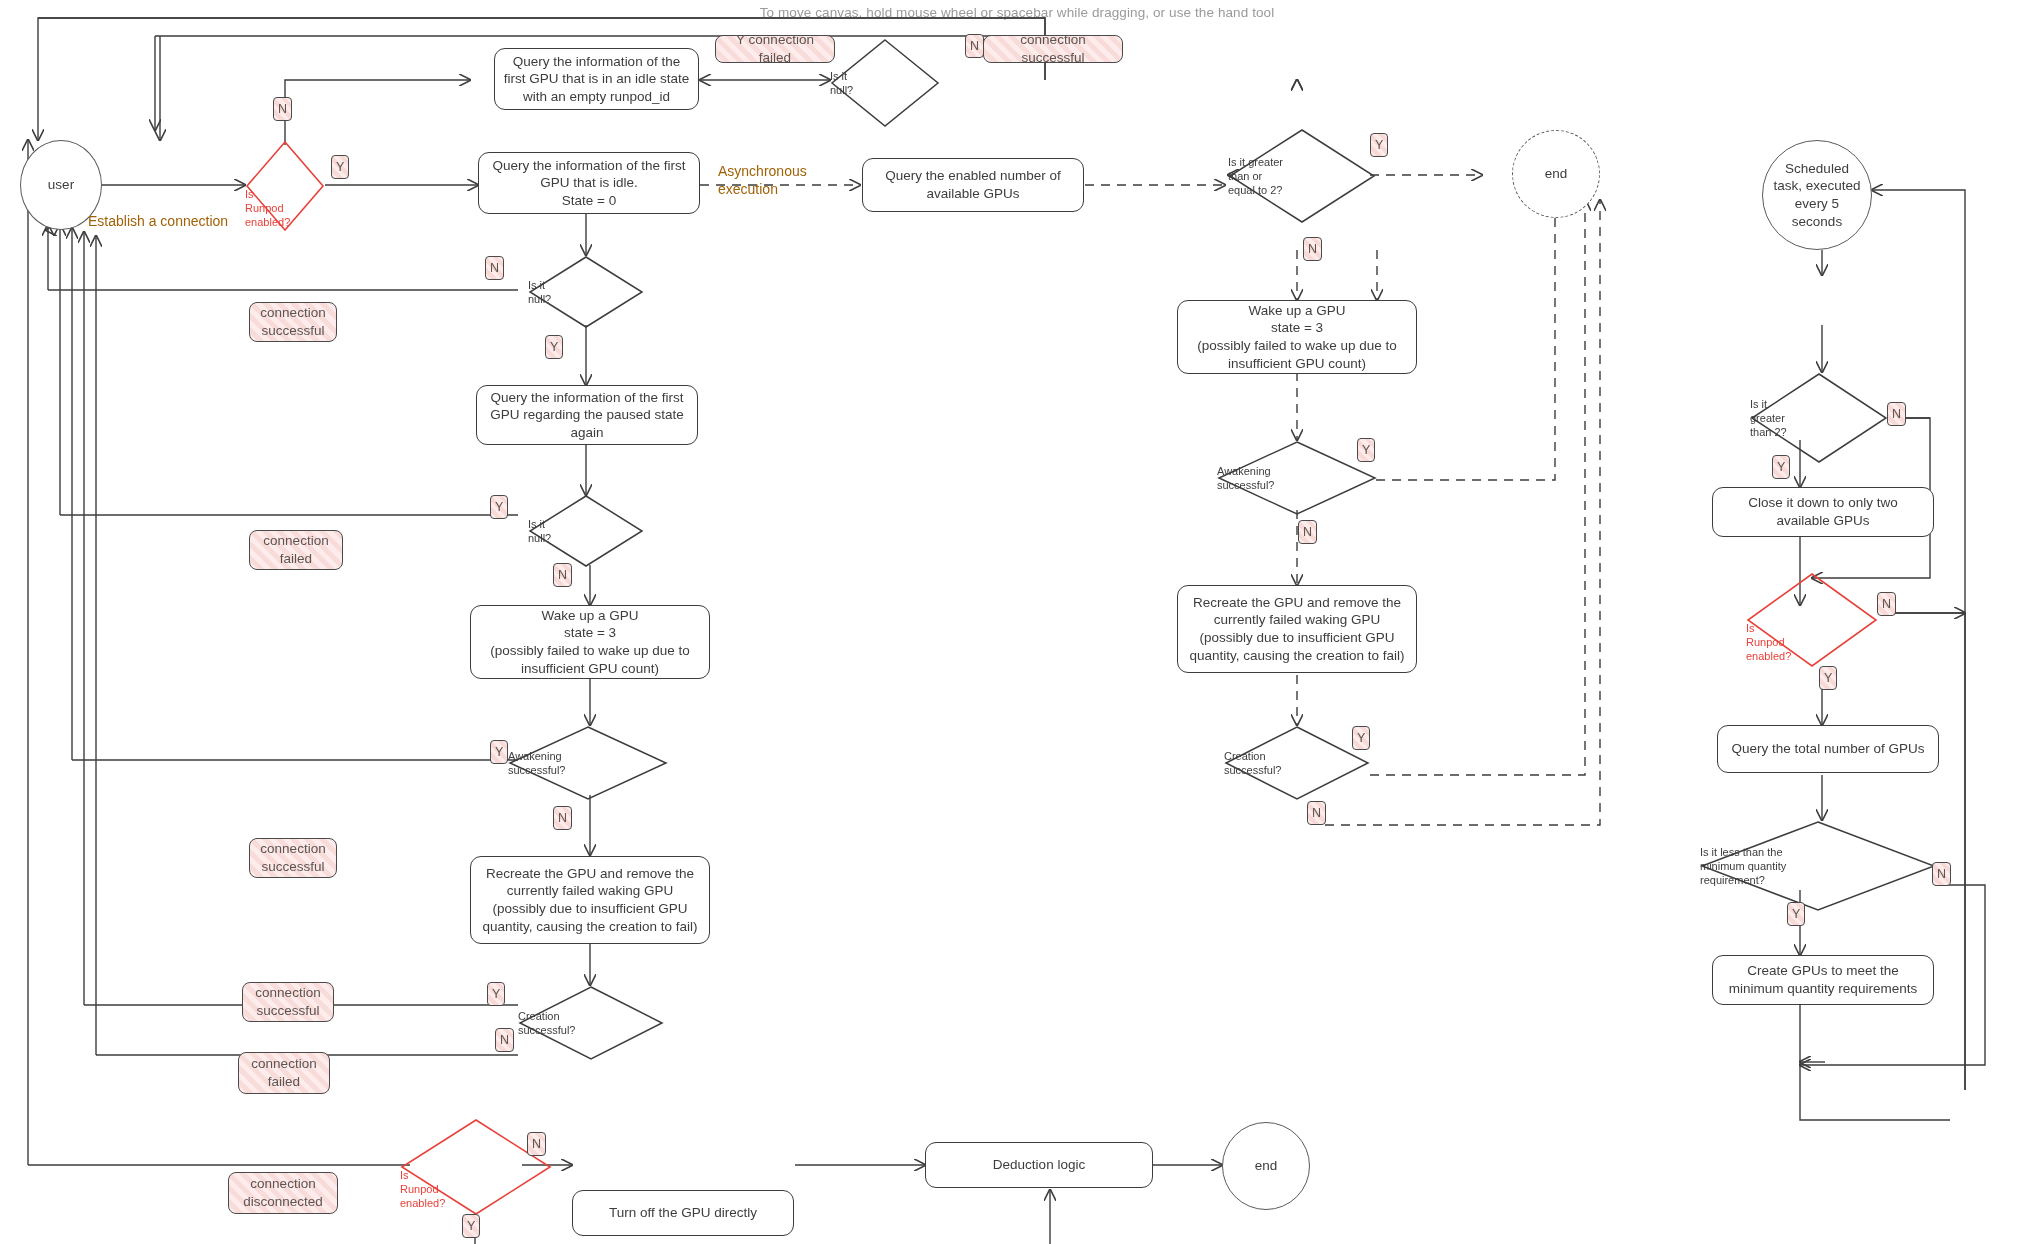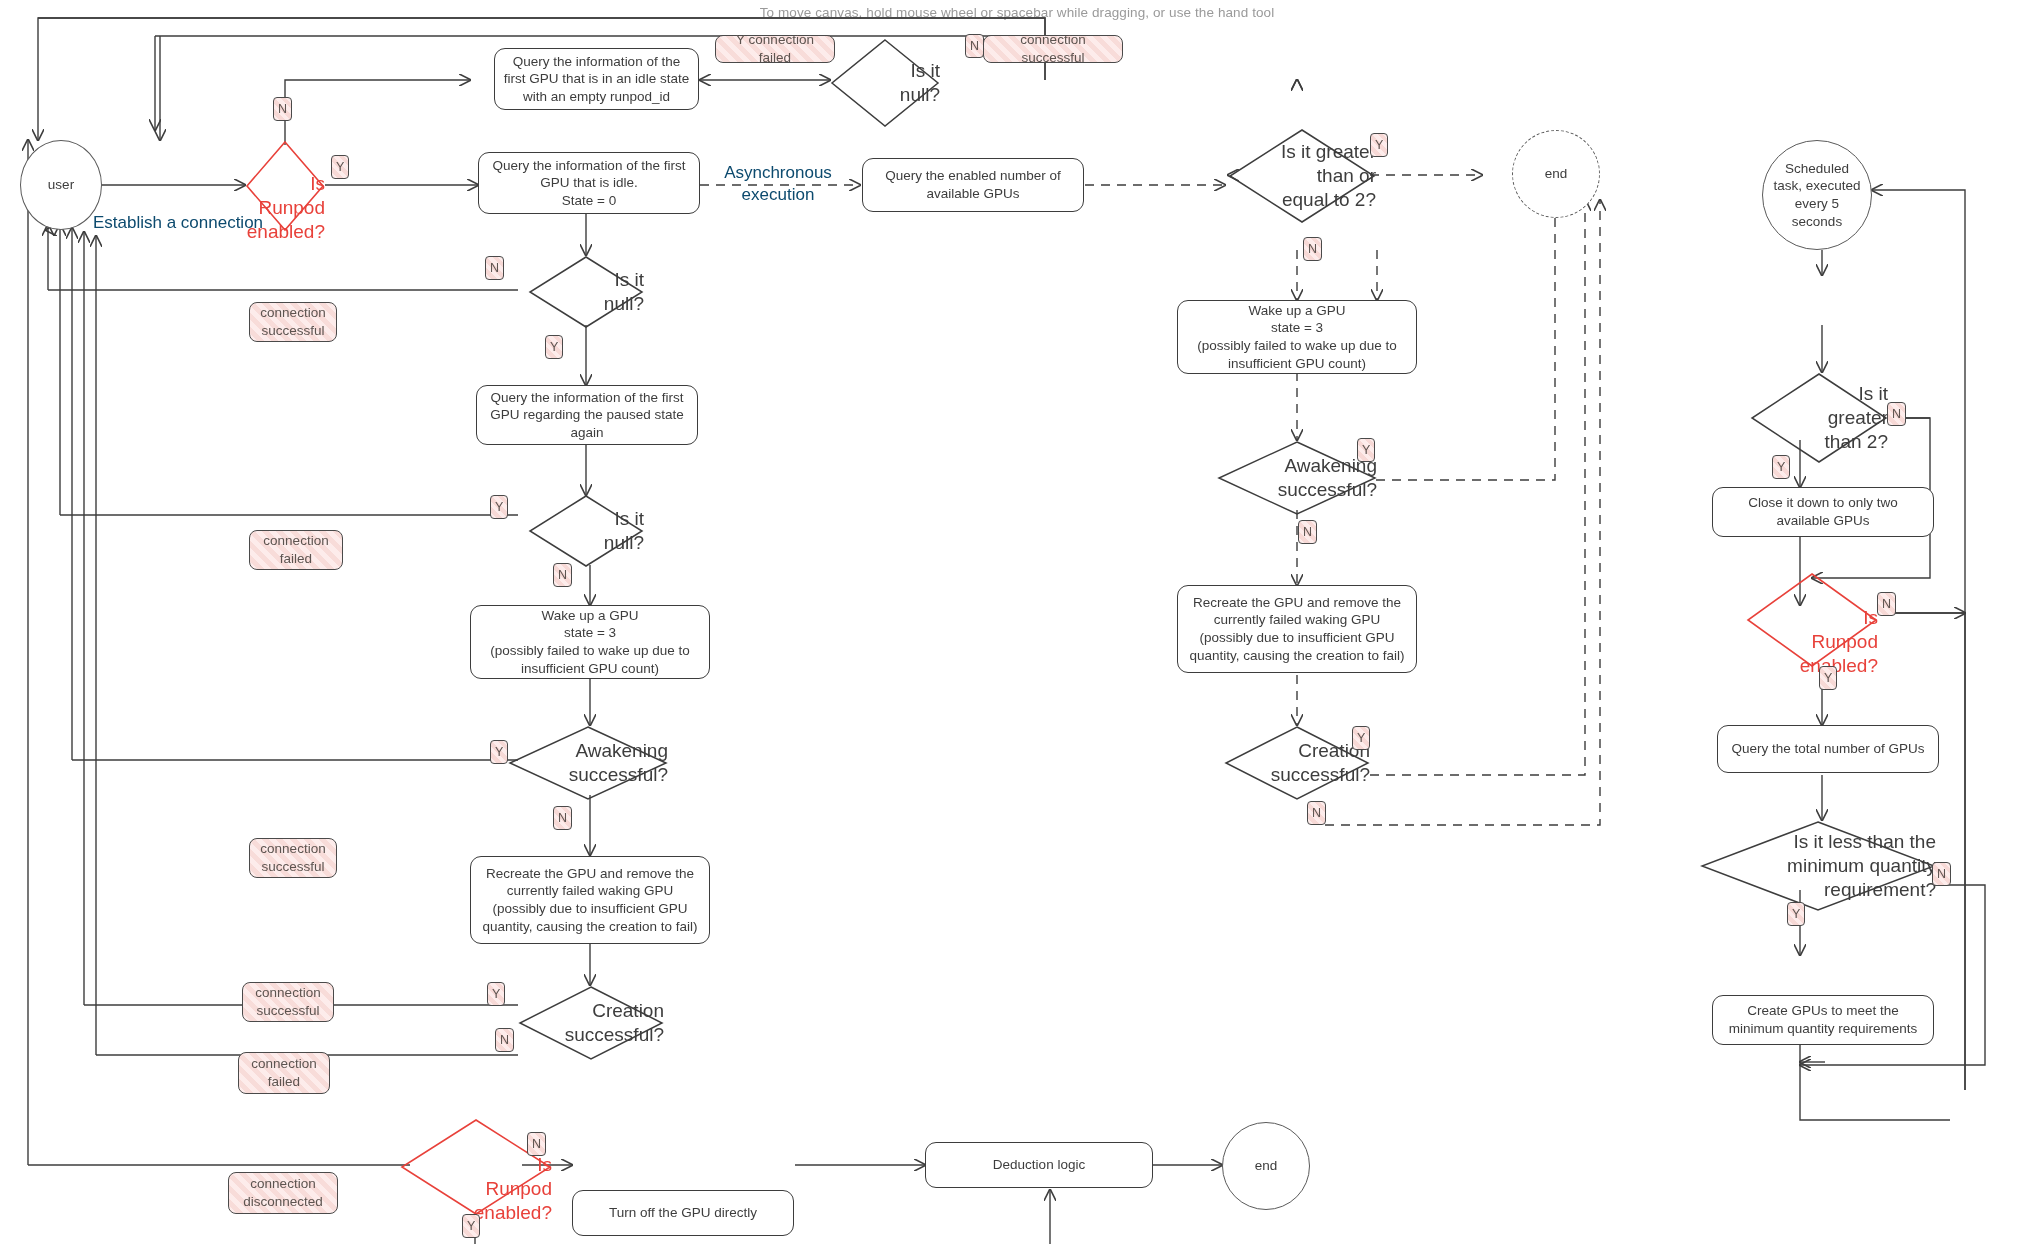--- a/index.html
+++ b/index.html
@@ -23,21 +23,21 @@
   .proc{
     border:1.6px solid #3d3d3d;border-radius:11px;background:#fff;padding:4px 8px;
   }
   
   .term{border:1.4px solid #5a5a5a;border-radius:50%;background:#fff;}
   .term.dashed{border-style:dashed;border-color:#5a5a5a;}
 
   
   .dia{background:transparent;}
   .dia .dshape{position:absolute;left:0;top:0;width:100%;height:100%;}
-  .dia .dtext{position:relative;z-index:2;width:100%;text-align:right;line-height:1.28;font-size:19px;}
+  .dia .dtext{position:relative;z-index:2;width:100%;text-align:left;line-height:1.28;font-size:11px;}
   .dia.red .dtext{color:#e8413a;margin-top:44px;}
 
   
   .blabel{
     position:absolute;box-sizing:border-box;
     border:1.5px solid #4a4a4a;border-radius:4px;
     background:
       repeating-linear-gradient(45deg,#fdeceb 0 4px,#f7d9d6 4px 8px);
     color:#5d5450;font-size:12.5px;line-height:1;
     display:flex;align-items:center;justify-content:center;
@@ -45,21 +45,21 @@
   }
   
   .chip{
     position:absolute;box-sizing:border-box;
     border:1.6px solid #4a4a4a;border-radius:8px;
     background:
       repeating-linear-gradient(45deg,#fdeceb 0 5px,#f8dcd9 5px 10px);
     color:#5d5450;font-size:13.5px;line-height:1.3;text-align:center;
     display:flex;align-items:center;justify-content:center;padding:4px 8px;z-index:5;
   }
-  .elabel{position:absolute;font-size:17px;color:#0c4a6e;text-align:center;line-height:1.3;z-index:4;}
+  .elabel{position:absolute;font-size:14px;color:#a16207;text-align:left;line-height:1.3;z-index:4;}
 </style>
 </head>
 <body>
 
 <div id="canvas">
 
   <div class="hint">To move canvas, hold mouse wheel or spacebar while dragging, or use the hand tool</div>
 
   <svg id="edges" viewBox="0 0 2034 1244">
     <defs>
@@ -325,21 +325,21 @@
     <span>Query the total number of GPUs</span>
   </div>
 
   <div class="node dia" style="left:1700px;top:820px;width:236px;height:92px;">
     <svg class="dshape" viewBox="0 0 236 92">
       <polygon points="118,2 234,46 118,90 2,46" fill="none" stroke="#3d3d3d" stroke-width="1.5"></polygon>
     </svg>
     <div class="dtext">Is it less than the<br>minimum quantity<br>requirement?</div>
   </div>
 
-  <div class="node proc" style="left:1712px;top:955px;width:222px;height:50px;margin-top:40px;">
+  <div class="node proc" style="left:1712px;top:955px;width:222px;height:50px;">
     <span>Create GPUs to meet the minimum quantity requirements</span>
   </div>
 
   <div class="chip" style="left:715px;top:35px;width:120px;height:28px;">
     <span>Y connection failed</span>
   </div>
   <div class="chip" style="left:983px;top:35px;width:140px;height:28px;">
     <span>connection successful</span>
   </div>
   <div class="chip" style="left:249px;top:302px;width:88px;height:40px;">

